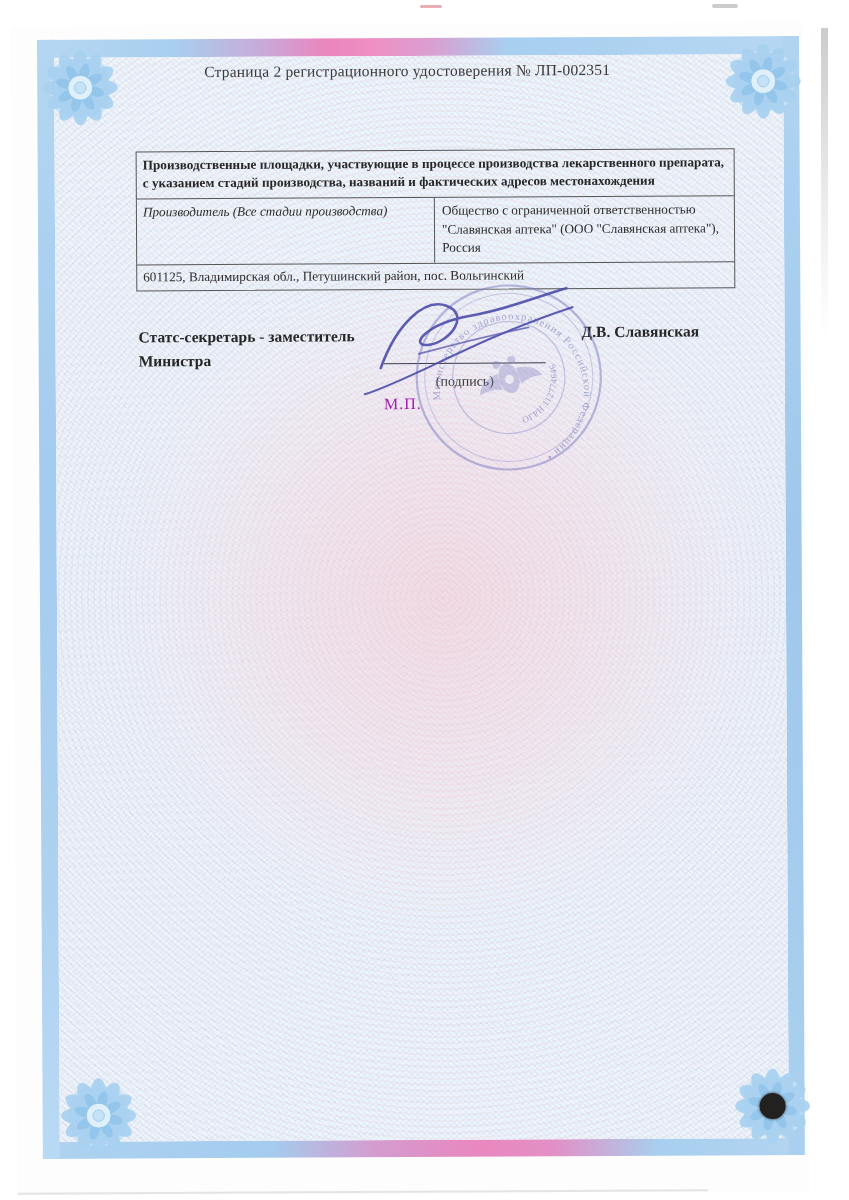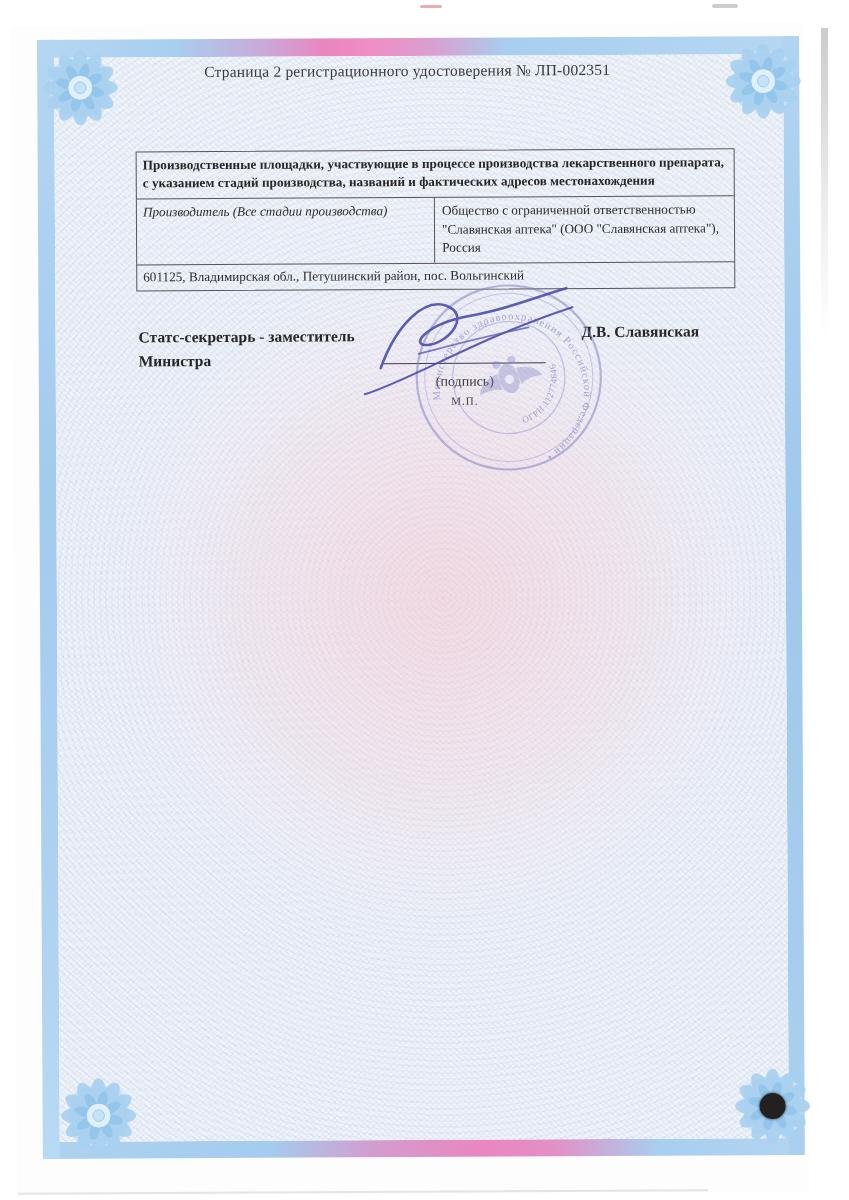--- a/index.html
+++ b/index.html
@@ -90,21 +90,21 @@
   .sig-line {
     position:absolute; left:371px; top:339px; width:162px; height:0;
     border-top:1.4px solid #3c3c50;
   }
   .sig-caption {
     position:absolute; left:371px; top:350px; width:162px;
     text-align:center; font-size:14px; color:#3b3b3b;
   }
   .mp-label {
     position:absolute; left:371px; top:371px; width:162px;
-    text-align:center; font-size:11px; color:#404040; letter-spacing:1px;
+    text-align:left; font-size:16px; color:#a21caf; letter-spacing:1px;
   }
 
   
   .stamp-sig { position:absolute; left:346px; top:252px; width:250px; height:212px; z-index:5; pointer-events:none; }
 
   
   .edge-shadow-right {
     position:absolute; left:821px; top:28px; width:7px; height:310px;
     background:linear-gradient(180deg,#bfbfbf 0%, rgba(195,195,195,0.35) 60%, rgba(195,195,195,0) 100%);
     opacity:0.8;

